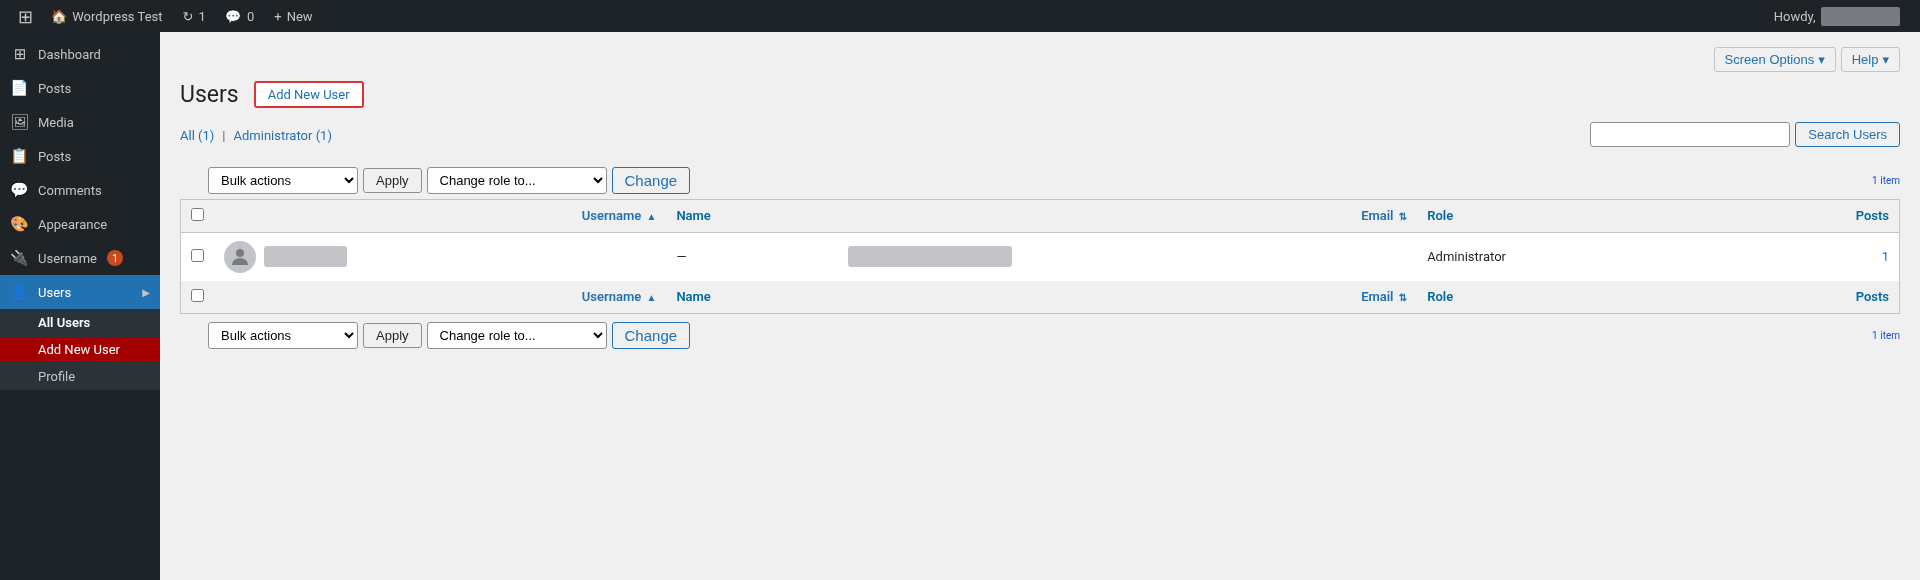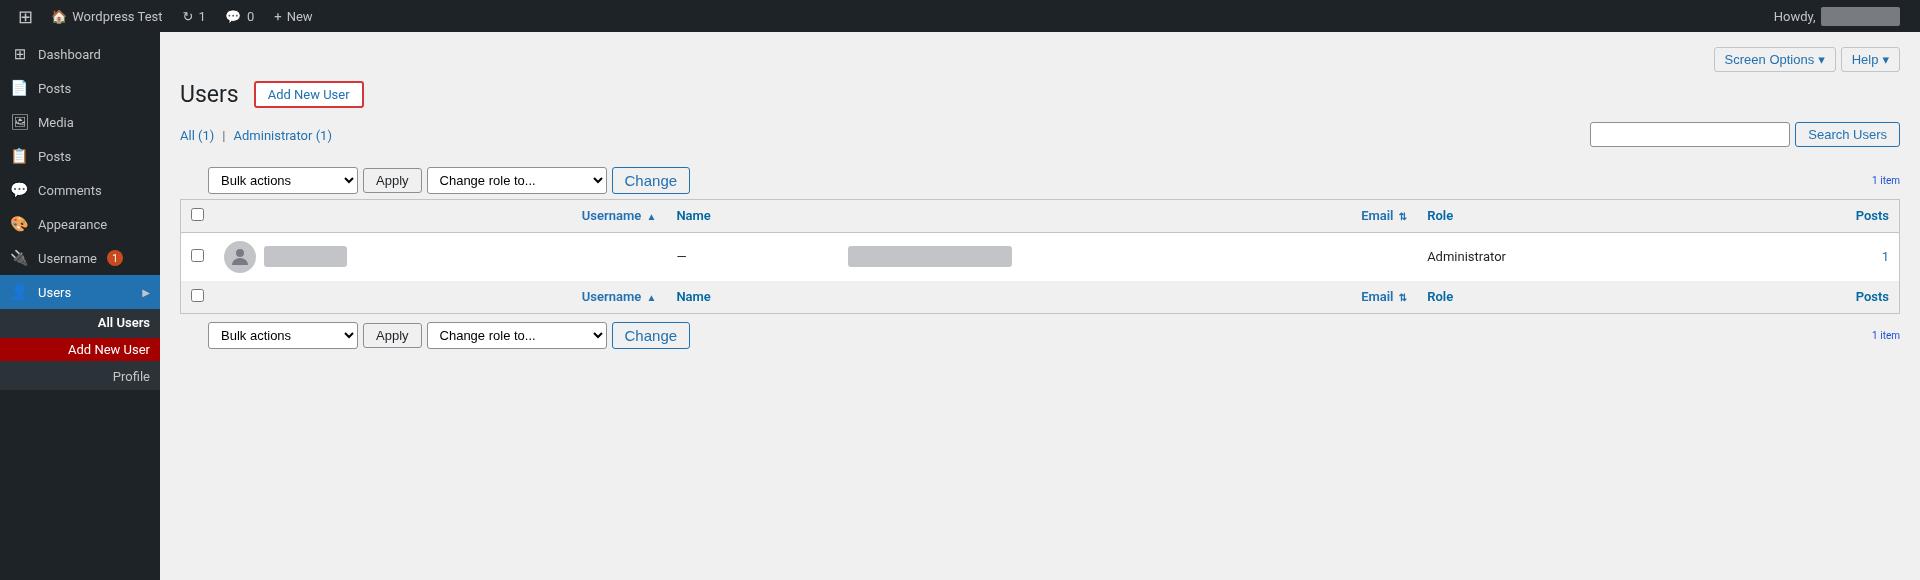--- a/index.html
+++ b/index.html
@@ -67,21 +67,21 @@
       height: 16px;
       font-size: 10px;
       display: flex;
       align-items: center;
       justify-content: center;
       margin-left: 2px;
     }
     .sidebar-arrow { margin-left: auto; color: #c3c4c7; font-size: 10px; }
 
     
-    .sidebar-submenu { background: #2c3338; text-align: right; }
+    .sidebar-submenu { background: #2c3338; }
     .sidebar-submenu-item {
       display: block;
       padding: 6px 10px 6px 38px;
       color: #c3c4c7;
       font-size: 13px;
       cursor: pointer;
       text-decoration: none;
     }
     .sidebar-submenu-item.active { color: #fff; font-weight: 600; }
     .sidebar-submenu-item.highlighted {

